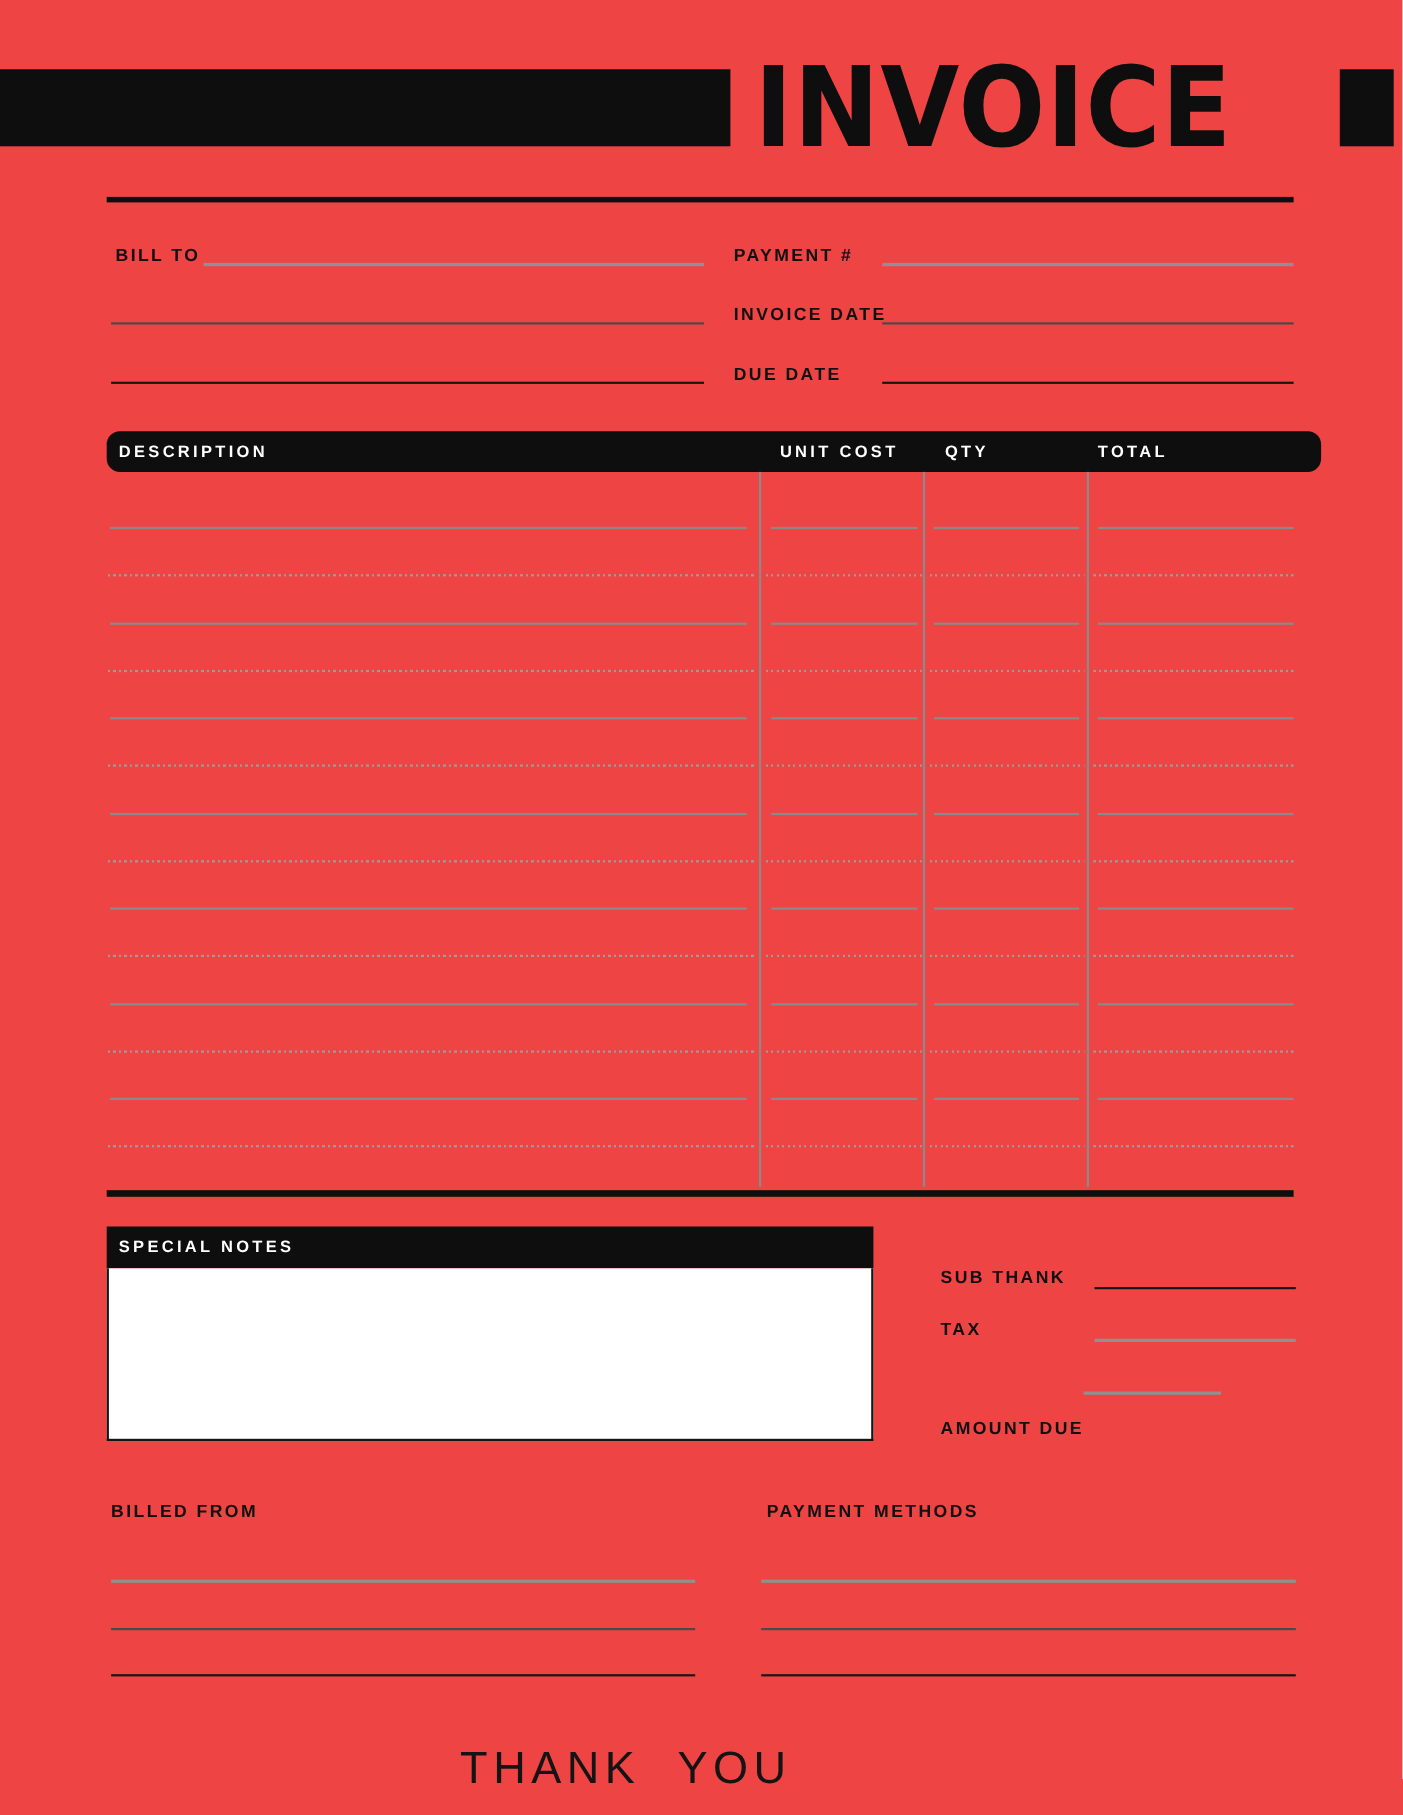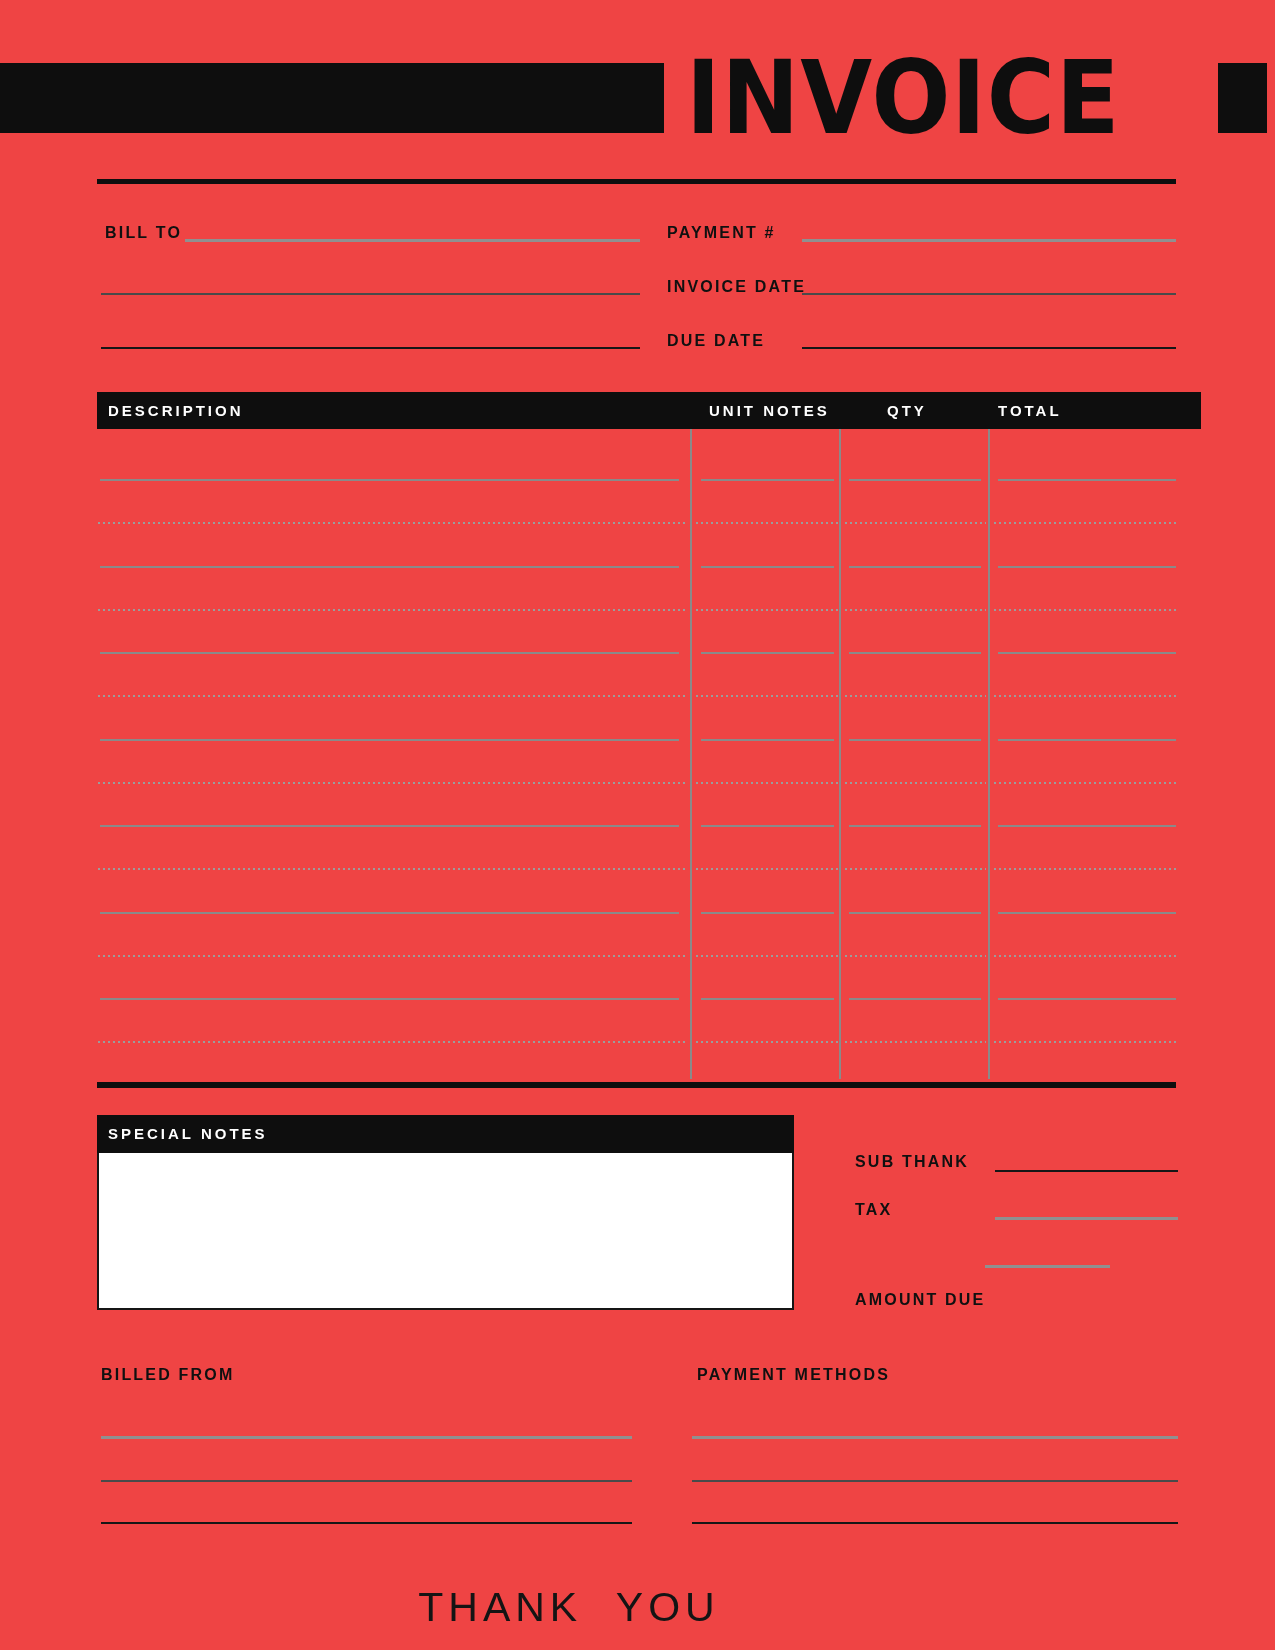--- a/index.html
+++ b/index.html
@@ -23,21 +23,21 @@
     font-weight:700;font-size:16px;line-height:18px;letter-spacing:2.2px;
     color:#101010;white-space:nowrap;
   }
   
   .fline{height:3px;background:#909090;}
   .fline.mid{height:2px;background:#4a4a4a;}
   .fline.dark{height:2px;background:#161616;}
   
   #items-table{left:97px;top:392px;width:1079px;height:696px;}
   .thead{position:absolute;left:0;top:0;width:1104px;height:37px;background:#0e0e0e;
-         display:flex;align-items:center;}
+         display:flex;align-items:center;border-radius:12px;}
   .th{position:absolute;color:#ffffff;font-weight:700;font-size:15px;letter-spacing:3px;white-space:nowrap;top:10px;}
   .vline{position:absolute;top:37px;width:2px;height:650px;background:#8a8a8a;}
   .rline-seg{position:absolute;height:2px;background:#8a8a8a;}
   .rline-seg.dashed{height:2px;background:repeating-linear-gradient(90deg,#9c9c9c 0 2px,transparent 2px 5px);}
   .tbottom{position:absolute;left:0;top:690px;width:1079px;height:6px;background:#0e0e0e;}
   
   #notes-box{left:97px;top:1115px;width:697px;height:195px;box-sizing:border-box;}
   .notes-bar{position:absolute;left:0;top:0;width:697px;height:38px;background:#0e0e0e;
              display:flex;align-items:center;}
   .notes-bar .lbl{color:#ffffff;font-size:15px;letter-spacing:3px;padding-left:11px;}
@@ -67,22 +67,22 @@
   <div class="abs lbl" style="left:667px;top:224px;">PAYMENT #</div>
   <div class="abs fline" style="left:802px;top:239px;width:374px;"></div>
   <div class="abs lbl" style="left:667px;top:278px;">INVOICE DATE</div>
   <div class="abs fline mid" style="left:802px;top:293px;width:374px;"></div>
   <div class="abs lbl" style="left:667px;top:332px;">DUE DATE</div>
   <div class="abs fline dark" style="left:802px;top:347px;width:374px;"></div>
 
   <div class="abs" id="items-table">
     <div class="thead">
       <span class="th" style="left:11px;">DESCRIPTION</span>
-      <span class="th" style="left:612px;">UNIT NOTES</span>
-      <span class="th" style="left:762px;margin-left:28px;">QTY</span>
+      <span class="th" style="left:612px;">UNIT COST</span>
+      <span class="th" style="left:762px;">QTY</span>
       <span class="th" style="left:901px;">TOTAL</span>
     </div>
     <div class="vline" style="left:593px;"></div>
     <div class="vline" style="left:742px;"></div>
     <div class="vline" style="left:891px;"></div>
 
     <div class="tbottom"></div>
   <div class="rline-seg" style="top: 87px; left: 3px; width: 579px;"></div>
       <div class="rline-seg" style="top: 87px; left: 604px; width: 133px;"></div>
       <div class="rline-seg" style="top: 87px; left: 752px; width: 132px;"></div>

